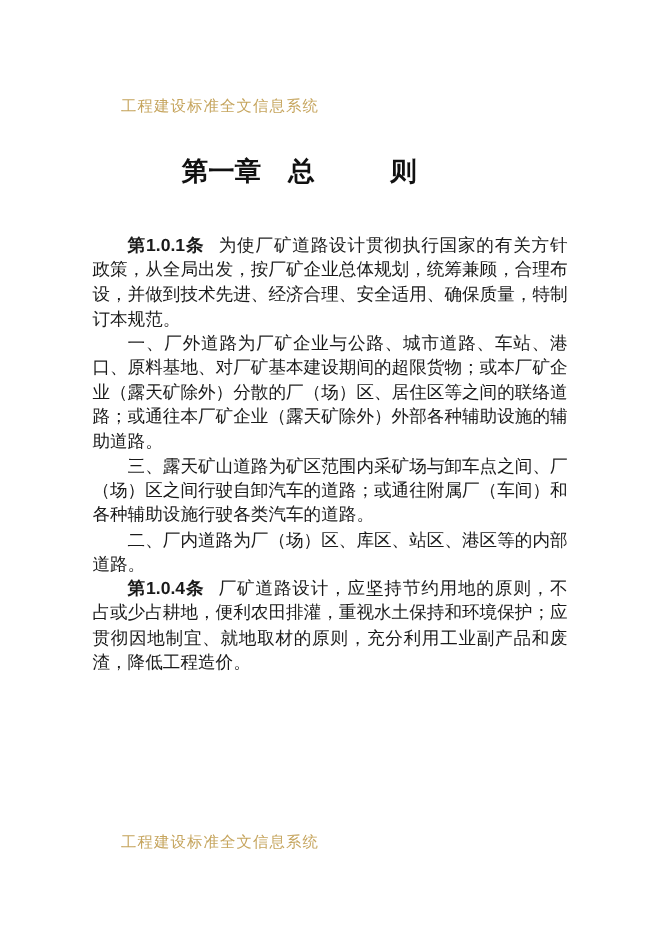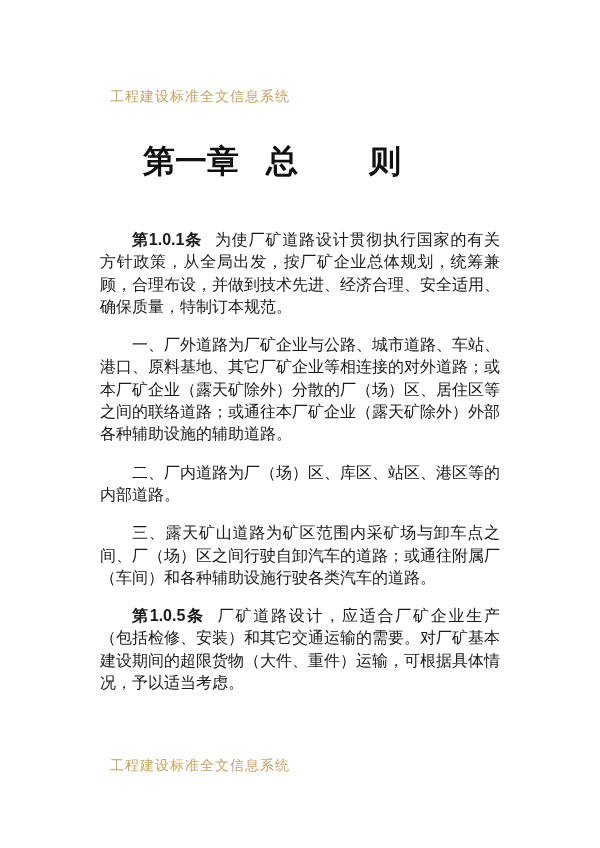--- a/index.html
+++ b/index.html
@@ -28,40 +28,40 @@
   .watermark-footer { top: 757px; }
 
   .chapter-title {
     position: absolute;
     top: 140px;
     left: 0;
     width: 100%;
     text-align: center;
     font-family: "Liberation Sans", "DejaVu Sans", sans-serif;
     font-weight: bold;
-    font-size: 32px;
+    font-size: 24px;
     color: #111111;
     white-space: nowrap;
   }
   .chapter-title .word-first { margin-left: 18px; }
   .chapter-title .word-second { margin-left: 62px; }
 
   .document-body {
     position: absolute;
     top: 213px;
     left: 84px;
     width: 432px;
     font-size: 16px;
     line-height: 22.3px;
     color: #1a1a1a;
     text-align: justify;
     text-justify: inter-ideograph;
   }
   .document-body p {
-    margin: 16px;
+    margin: 0;
     padding: 0;
     text-indent: 2em;
   }
   .clause-label {
     font-weight: bold;
     font-family: "Liberation Sans", "DejaVu Sans", sans-serif;
     margin-right: 13px;
   }
 </style>
 </head>
@@ -75,25 +75,25 @@
     <span class="chapter">第一章</span>
     <span class="word-first">总</span>
     <span class="word-second">则</span>
   </div>
 
   <div class="document-body">
   <p><span class="clause-label">第1.0.1条</span><span class="clause-text">为使厂矿道路设计贯彻执行国家的有关方针政策，从全局出发，按厂矿企业总体规划，统筹兼顾，合理布设，并做到技术先进、经济合理、安全适用、确保质量，特制订本规范。</span></p>
 
 
 
-  <p><span class="clause-text">一、厂外道路为厂矿企业与公路、城市道路、车站、港口、原料基地、其它厂矿企业等相连接的对外道路；或本厂矿企业（露天矿除外）分散的厂（场）区、居住区等之间的联络道路；或通往本厂矿企业（露天矿除外）外部各种辅助设施的辅助道路。</span></p>
+  <p><span class="clause-text">一、厂外道路为厂矿企业与公路、城市道路、车站、港口、原料基地、对厂矿基本建设期间的超限货物；或本厂矿企业（露天矿除外）分散的厂（场）区、居住区等之间的联络道路；或通往本厂矿企业（露天矿除外）外部各种辅助设施的辅助道路。</span></p>
+
+  <p><span class="clause-text">三、露天矿山道路为矿区范围内采矿场与卸车点之间、厂（场）区之间行驶自卸汽车的道路；或通往附属厂（车间）和各种辅助设施行驶各类汽车的道路。</span></p>
 
   <p><span class="clause-text">二、厂内道路为厂（场）区、库区、站区、港区等的内部道路。</span></p>
 
-  <p><span class="clause-text">三、露天矿山道路为矿区范围内采矿场与卸车点之间、厂（场）区之间行驶自卸汽车的道路；或通往附属厂（车间）和各种辅助设施行驶各类汽车的道路。</span></p>
+  <p><span class="clause-label">第1.0.4条</span><span class="clause-text">厂矿道路设计，应坚持节约用地的原则，不占或少占耕地，便利农田排灌，重视水土保持和环境保护；应贯彻因地制宜、就地取材的原则，充分利用工业副产品和废渣，降低工程造价。</span></p>
 
-
-  <p><span class="clause-label">第1.0.5条</span><span class="clause-text">厂矿道路设计，应适合厂矿企业生产（包括检修、安装）和其它交通运输的需要。对厂矿基本建设期间的超限货物（大件、重件）运输，可根据具体情况，予以适当考虑。</span></p>
 </div>
 
   <div class="watermark watermark-footer">工程建设标准全文信息系统</div>
 
 </div>
 
 </body></html>

